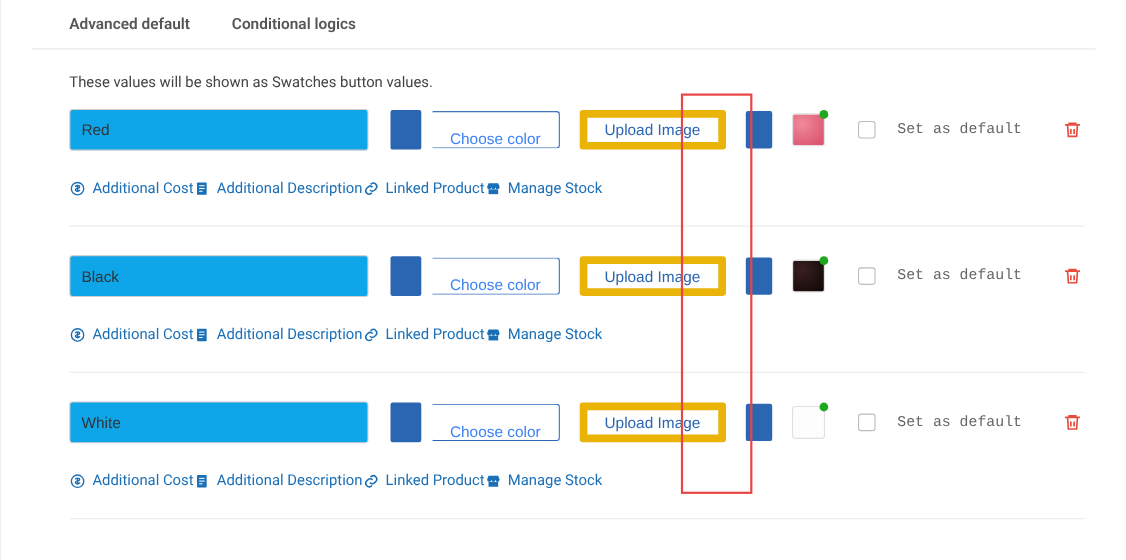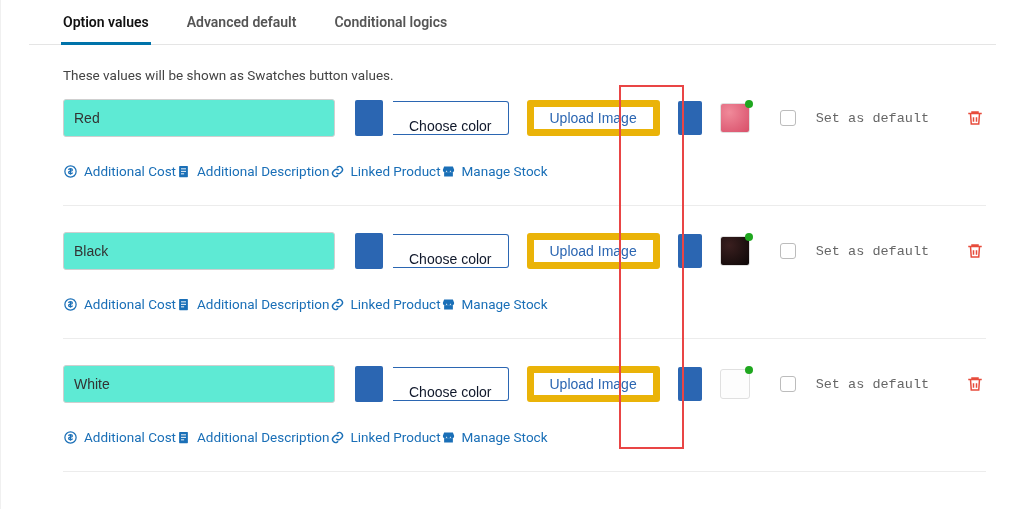--- a/index.html
+++ b/index.html
@@ -60,36 +60,36 @@
     gap: 10px;
   }
   .value-input {
     width: 272px;
     height: 38px;
     border: 1px solid #cfcfcf;
     border-radius: 3px;
     padding: 0 10px;
     font-size: 14px;
     color: #333;
-    background: #5eead4;
+    background: #0ea5e9;
   }
   .solid-swatch {
     width: 28px;
     height: 36px;
     background: #2b66b2;
     border-radius: 2px;
     margin-left: 10px;
   }
   .choose-color {
     height: 20px;
     padding: 16px 16px;
     background: #fff;
     border: 1px solid #2b66b2;
     border-left: none;
-    color: #0f172a;
+    color: #3b82f6;
     font-size: 14px;
     border-radius: 0 3px 3px 0;
     cursor: pointer;
   }
   .upload-image {
     height: 36px;
     padding: 0 16px;
     background: #fff;
     border: 7px solid #eab308;
     color: #2b66b2;
@@ -165,21 +165,20 @@
     border: 2px solid #e94545;
     pointer-events: none;
   }
 </style>
 </head>
 <body>
 
 <div class="page" style="position:relative;">
 
   <div class="tabs">
-    <div class="tab active">Option values</div>
     <div class="tab">Advanced default</div>
     <div class="tab">Conditional logics</div>
   </div>
 
   <div class="intro">These values will be shown as Swatches button values.</div>
 
   <div class="rows">
 
     <div class="row-block">
       <div class="row-main">

